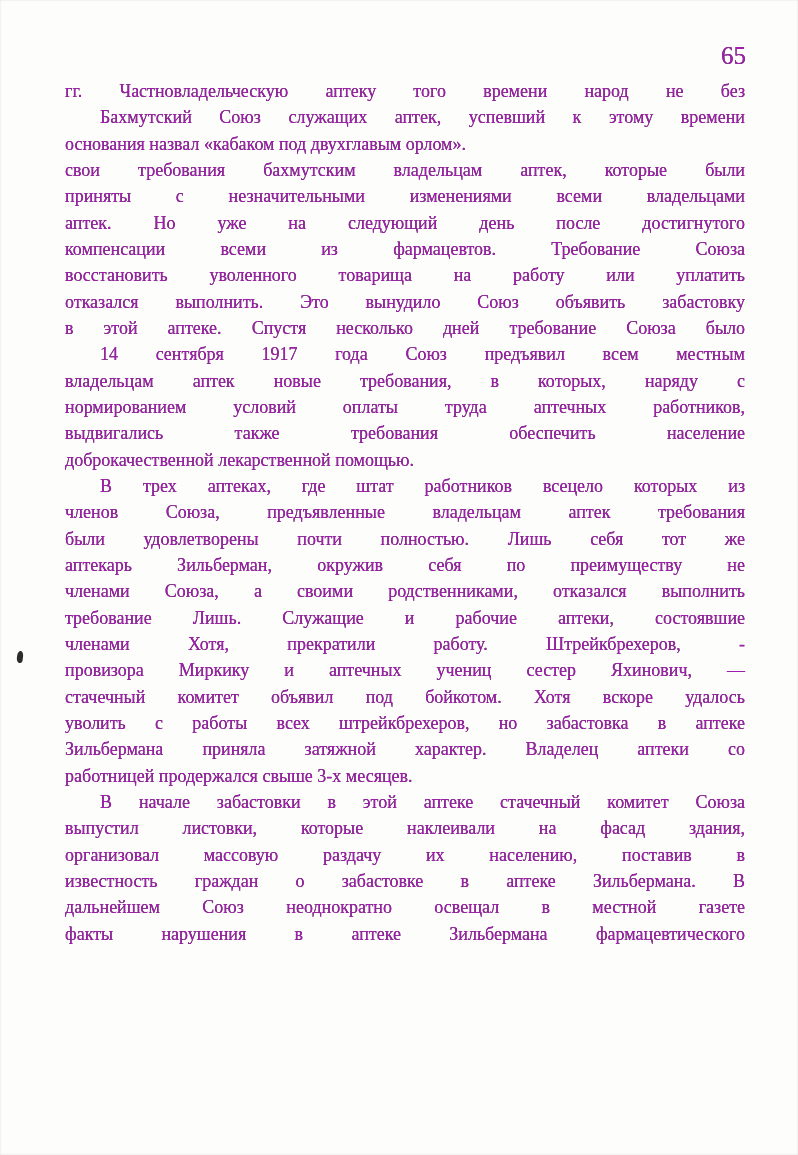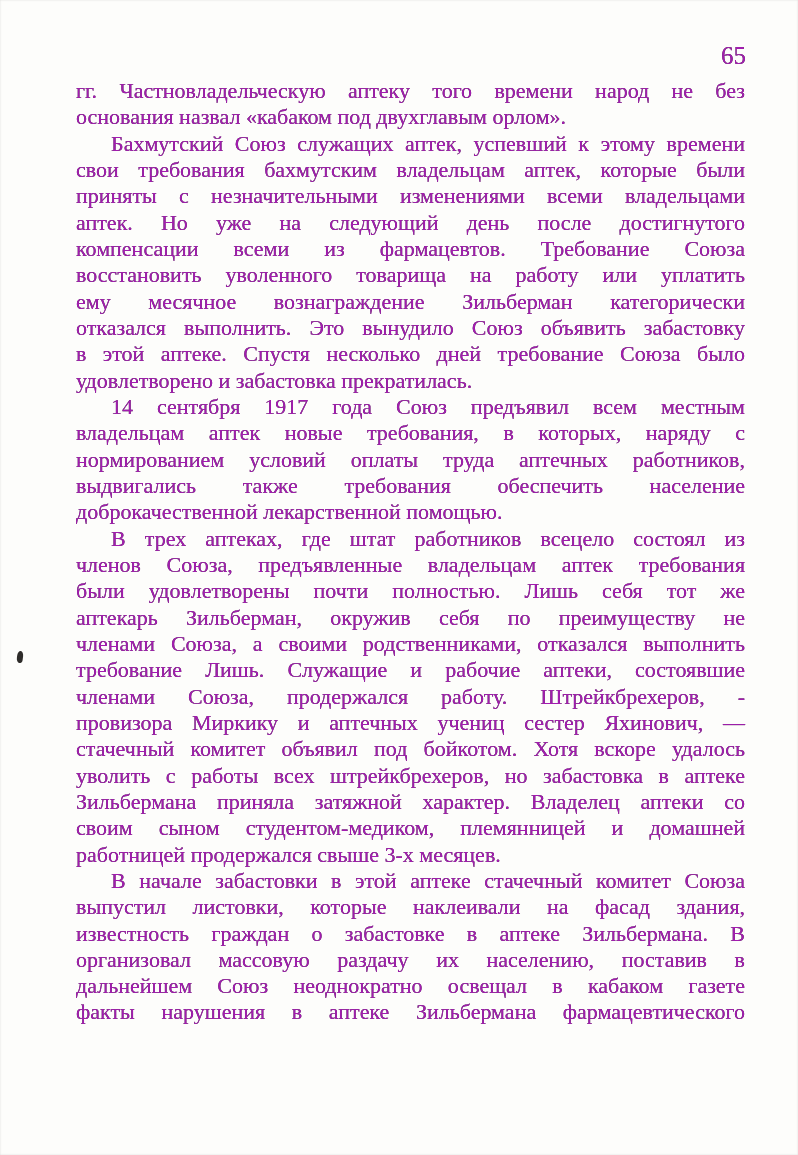--- a/index.html
+++ b/index.html
@@ -27,26 +27,25 @@
   }
   .text-block {
     position: absolute;
     left: 65px;
     top: 78px;
     width: 680px;
   }
   .line {
     height: 26.34px;
     line-height: 26.34px;
-    font-size: 22px;
+    font-size: 18px;
     text-align: justify;
     text-align-last: justify;
     white-space: normal;
     text-shadow: 0 0 0.55px rgba(25,25,25,0.85);
-    margin-left: 11px;
   }
   .line.end {
     text-align-last: left;
   }
   .line.indent {
     padding-left: 35px;
     box-sizing: border-box;
   }
   .ink-speck {
     position: absolute;
@@ -60,51 +59,48 @@
   }
 </style>
 </head>
 <body>
 
 <div class="page">
   <div class="page-number">65</div>
 
   <div class="text-block">
     <div class="line">гг. Частновладельческую аптеку того времени народ не без</div>
+    <div class="line indent">Бахмутский Союз служащих аптек, успевший к этому времени</div>
     <div class="line end">основания назвал «кабаком под двухглавым орлом».</div>
-    <div class="line indent">Бахмутский Союз служащих аптек, успевший к этому времени</div>
     <div class="line">свои требования бахмутским владельцам аптек, которые были</div>
     <div class="line">приняты с незначительными изменениями всеми владельцами</div>
     <div class="line">аптек. Но уже на следующий день после достигнутого</div>
     <div class="line">компенсации всеми из фармацевтов. Требование Союза</div>
     <div class="line">восстановить уволенного товарища на работу или уплатить</div>
-    <div class="line">ему месячное вознаграждение Зильберман категорически</div>
     <div class="line">отказался выполнить. Это вынудило Союз объявить забастовку</div>
     <div class="line">в этой аптеке. Спустя несколько дней требование Союза было</div>
-    <div class="line end">удовлетворено и забастовка прекратилась.</div>
     <div class="line indent">14 сентября 1917 года Союз предъявил всем местным</div>
     <div class="line">владельцам аптек новые требования, в которых, наряду с</div>
     <div class="line">нормированием условий оплаты труда аптечных работников,</div>
     <div class="line">выдвигались также требования обеспечить население</div>
     <div class="line end">доброкачественной лекарственной помощью.</div>
-    <div class="line indent">В трех аптеках, где штат работников всецело состоял из</div>
+    <div class="line indent">В трех аптеках, где штат работников всецело которых из</div>
     <div class="line">членов Союза, предъявленные владельцам аптек требования</div>
     <div class="line">были удовлетворены почти полностью. Лишь себя тот же</div>
     <div class="line">аптекарь Зильберман, окружив себя по преимуществу не</div>
     <div class="line">членами Союза, а своими родственниками, отказался выполнить</div>
     <div class="line">требование Лишь. Служащие и рабочие аптеки, состоявшие</div>
-    <div class="line">членами Союза, продержался работу. Штрейкбрехеров, -</div>
+    <div class="line">членами Хотя, прекратили работу. Штрейкбрехеров, -</div>
     <div class="line">провизора Миркику и аптечных учениц сестер Яхинович, —</div>
     <div class="line">стачечный комитет объявил под бойкотом. Хотя вскоре удалось</div>
     <div class="line">уволить с работы всех штрейкбрехеров, но забастовка в аптеке</div>
     <div class="line">Зильбермана приняла затяжной характер. Владелец аптеки со</div>
-    <div class="line">своим сыном студентом-медиком, племянницей и домашней</div>
     <div class="line end">работницей продержался свыше 3-х месяцев.</div>
     <div class="line indent">В начале забастовки в этой аптеке стачечный комитет Союза</div>
     <div class="line">выпустил листовки, которые наклеивали на фасад здания,</div>
+    <div class="line">организовал массовую раздачу их населению, поставив в</div>
     <div class="line">известность граждан о забастовке в аптеке Зильбермана. В</div>
-    <div class="line">организовал массовую раздачу их населению, поставив в</div>
-    <div class="line">дальнейшем Союз неоднократно освещал в кабаком газете</div>
+    <div class="line">дальнейшем Союз неоднократно освещал в местной газете</div>
     <div class="line">факты нарушения в аптеке Зильбермана фармацевтического</div>
   </div>
 
   <div class="ink-speck"></div>
 </div>
 
 </body></html>

